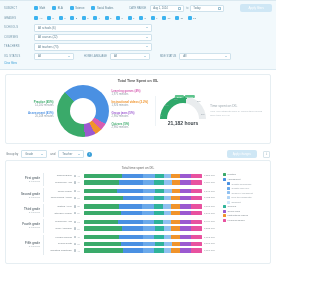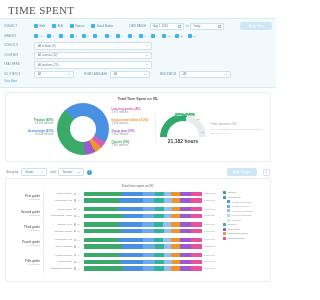--- a/index.html
+++ b/index.html
@@ -126,23 +126,20 @@
   .lgrow .sw{width:3px;height:3px;border-radius:.5px;flex:none;}
   .lgrow span{font-size:2.4px;color:#7a848a;white-space:nowrap;}
   .lgrow.sub{padding-left:4px;}
   .lgrow.sub span{font-size:2.2px;color:#98a2a8;}
 </style>
 </head>
 <body>
 
 <div class="page">
 
-  <div class="title-bar">
-    <div class="title">TIME SPENT</div>
-  </div>
 
   <div class="filters">
 
     <div class="frow">
       <div class="flabel">SUBJECT</div>
       <div class="checks" id="subject-checks">
           <div class="chk">
             <span class="box"></span>
             <span>Math</span>
           </div>

